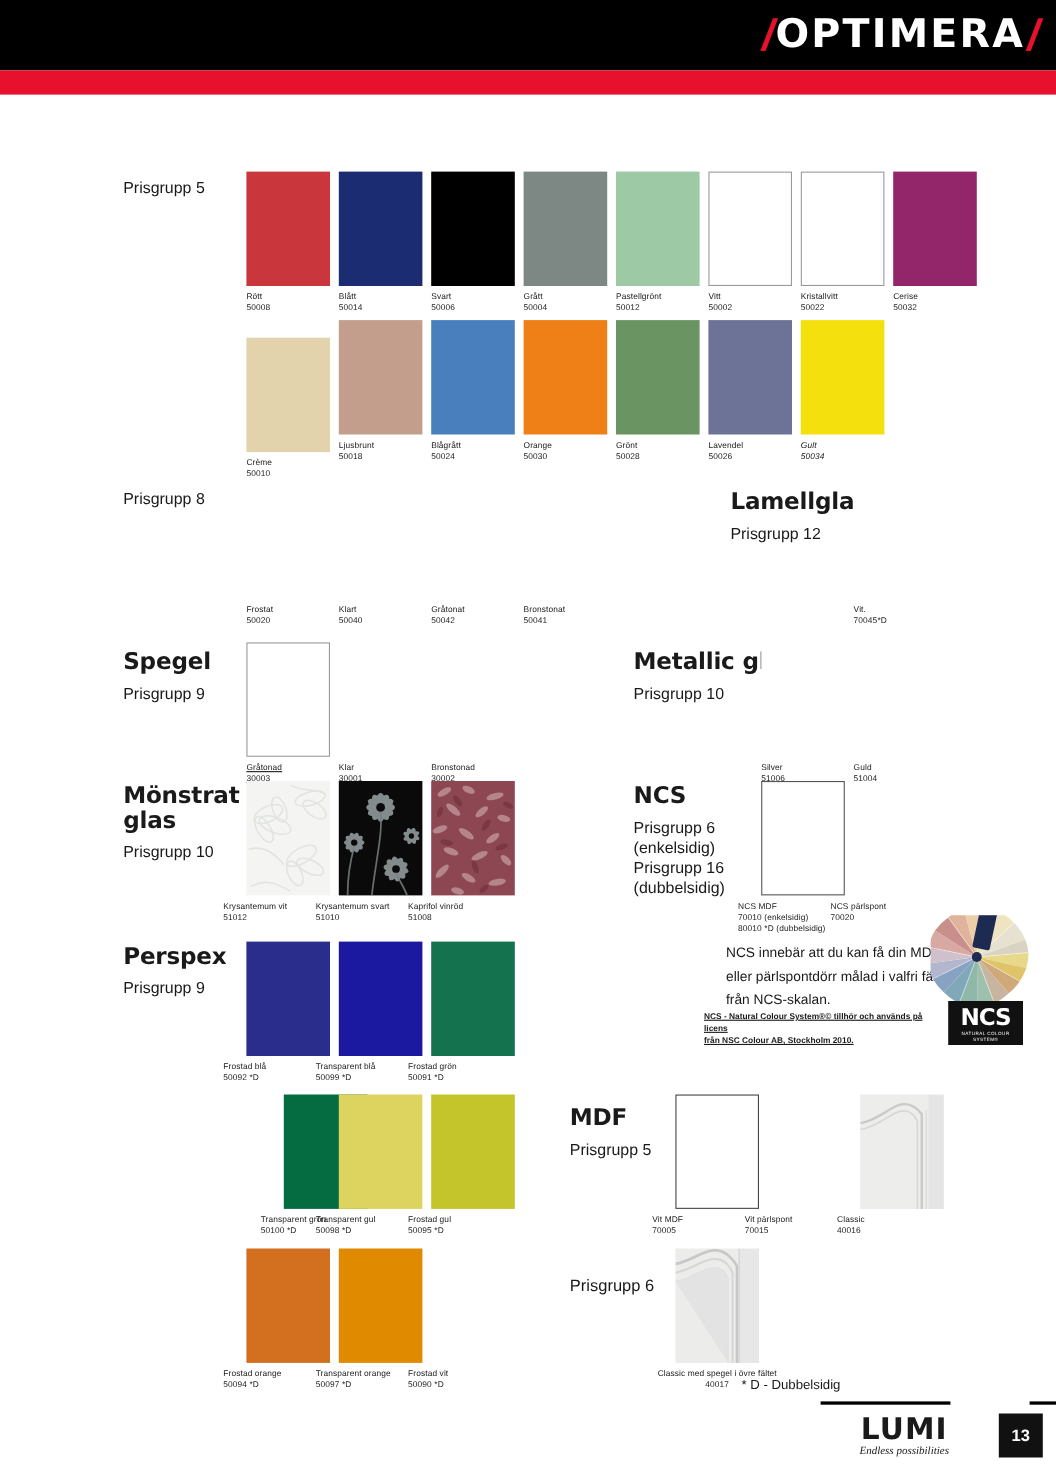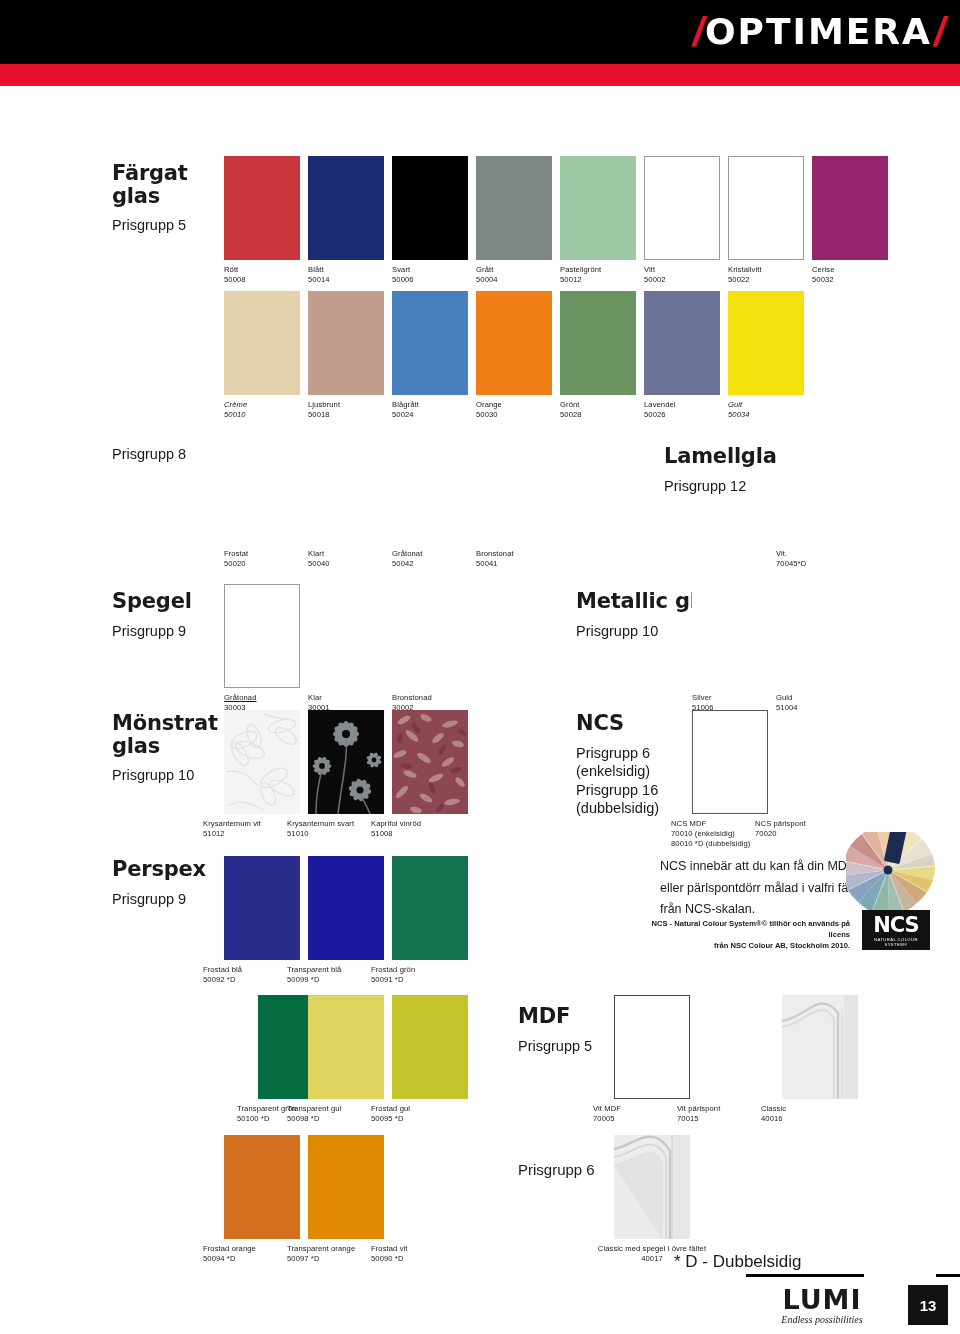--- a/index.html
+++ b/index.html
@@ -57,27 +57,27 @@
         rgba(0,0,0,0) 76%, rgba(160,160,160,.5) 77%, rgba(0,0,0,0) 79%),
       linear-gradient(100deg,#f2f2f1 0%,#e6e7e6 50%,#f0f1f0 100%); }
   .g-frostvit  { background:#dedfdf; }
 
   
   .pat { position:relative; overflow:hidden; }
   .pat svg { position:absolute; inset:0; width:100%; height:100%; display:block; }
 
   
   .ncs-body { font-size:12.5px; line-height:1.72; }
-  .ncs-fine { font-size:7.6px; line-height:1.45; text-align:right; font-weight:700; }
+  .ncs-fine { font-size:7.6px; line-height:1.45; font-weight:700;text-decoration:underline; }
 
   .ncs-logo { width:68px; height:40px; background:#111; color:#fff; position:relative; }
   .ncs-logo .nm { position:absolute; left:0; right:0; top:3px; text-align:center; font-size:21px; font-weight:700; letter-spacing:-1px; font-family:"DejaVu Sans", sans-serif; }
   .ncs-logo .sm { position:absolute; left:0; right:0; bottom:3px; text-align:center; font-size:4.2px; letter-spacing:.4px; }
 
-  .footnote { position:absolute; font-size:17px; }
+  .footnote { position:absolute; font-size:12px; }
 
   
   .foot-rule-l { position:absolute; left:746px; top:1274px; width:118px; height:3px; background:#000; }
   .foot-rule-r { position:absolute; left:936px; top:1274px; width:24px; height:3px; background:#000; }
   .lumi { position:absolute; left:762px; top:1286px; width:120px; text-align:center; }
   .lumi .lw { font-size:27px; font-weight:700; letter-spacing:1px; line-height:1; font-family:"DejaVu Sans", sans-serif; }
   .lumi .ls { font-size:10px; font-style:italic; line-height:1.4; font-family:"Liberation Serif", serif; }
   .pagebox { position:absolute; left:908px; top:1285px; width:40px; height:40px; background:#111; color:#fff;
              display:flex; align-items:center; justify-content:center; font-size:15px; font-weight:700; }
 </style>
@@ -86,21 +86,20 @@
 
 <div class="hdr-black"></div>
 <div class="hdr-red"></div>
 <div class="logo">
   <span class="slash">/</span>
   <span class="word">OPTIMERA</span>
   <span class="slash">/</span>
 </div>
 
 <div style="position:absolute;left:112px;top:162px;width:120px;">
-  <div class="sec-title">Färgat glas</div>
   <div class="sec-sub">Prisgrupp 5</div>
 </div>
 
 <div class="row" style="left:224px;top:156px;">
   <div class="sw" style="left:0px;top:0;">
       <div class="chip" style="background:#c9373c"></div>
       <div class="cap"><span>Rött</span><br><span>50008</span></div>
     </div>
   <div class="sw" style="left:84px;top:0;">
       <div class="chip" style="background:#1c2c72"></div>
@@ -126,21 +125,21 @@
       <div class="chip bordered" style="background:#ffffff"></div>
       <div class="cap"><span>Kristallvitt</span><br><span>50022</span></div>
     </div>
   <div class="sw" style="left:588px;top:0;">
       <div class="chip" style="background:#93266a"></div>
       <div class="cap"><span>Cerise</span><br><span>50032</span></div>
     </div>
 </div>
 
 <div class="row" style="left:224px;top:291px;">
-  <div class="sw" style="left:0px;top:0;font-style:italic;">
+  <div class="sw" style="left:0px;top:16px;">
       <div class="chip" style="background:#e3d3ad"></div>
       <div class="cap"><span>Crème</span><br><span>50010</span></div>
     </div>
   <div class="sw" style="left:84px;top:0;">
       <div class="chip" style="background:#c49e8c"></div>
       <div class="cap"><span>Ljusbrunt</span><br><span>50018</span></div>
     </div>
   <div class="sw" style="left:168px;top:0;">
       <div class="chip" style="background:#4a7fbd"></div>
       <div class="cap"><span>Blågrått</span><br><span>50024</span></div>

